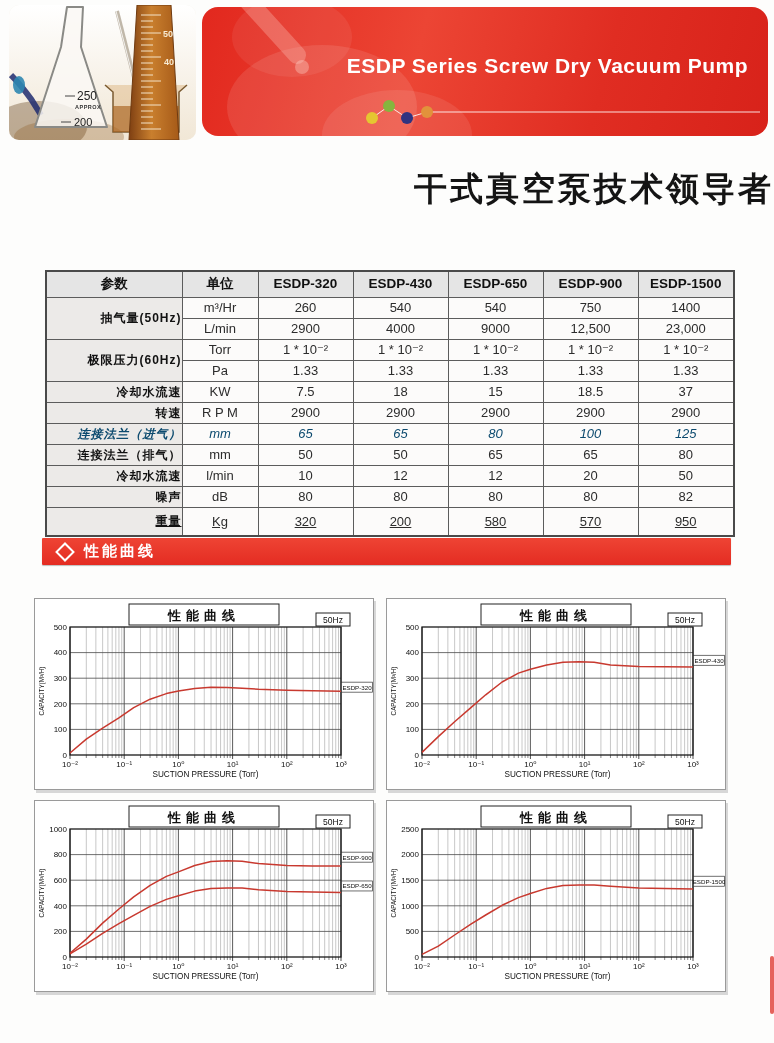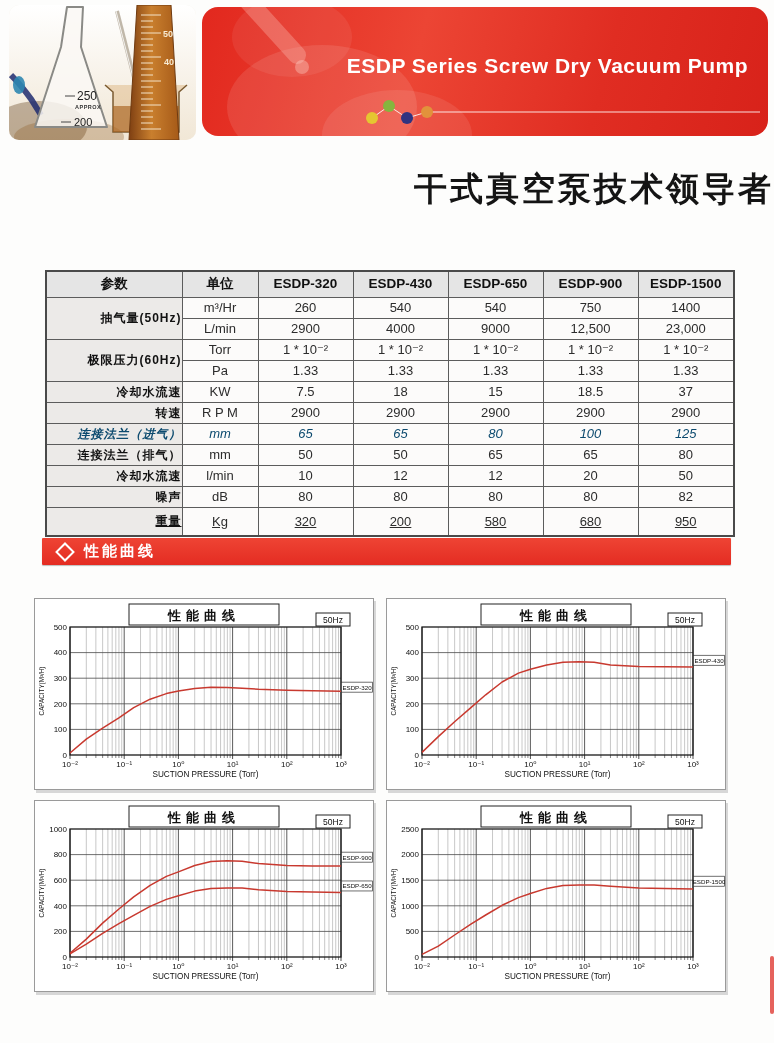--- a/index.html
+++ b/index.html
@@ -279,21 +279,21 @@
           <td class="val">80</td>
           <td class="val">80</td>
           <td class="val">82</td>
         </tr>
         <tr class="tall">
           <th class="param" rowspan="1">重量</th>
           <td class="unit">Kg</td>
           <td class="val">320</td>
           <td class="val">200</td>
           <td class="val">580</td>
-          <td class="val">680</td>
+          <td class="val">570</td>
           <td class="val">950</td>
         </tr>
       </tbody>
   </table>
 
   <div class="section-bar s2">
     <span class="diamond"></span>
     <span>性能曲线</span>
   </div>
 

